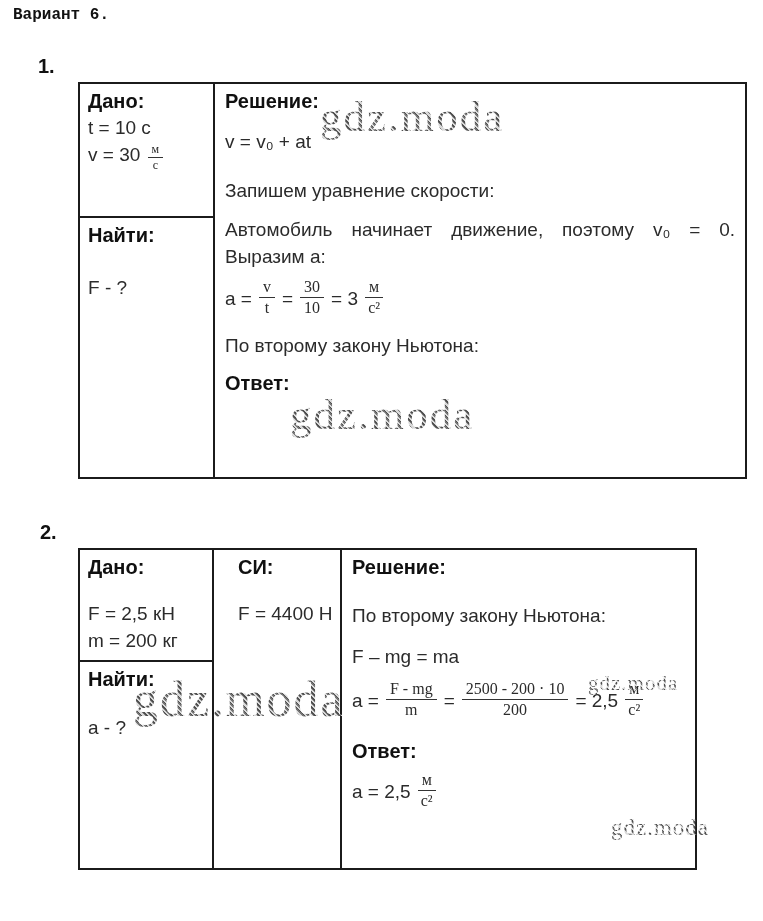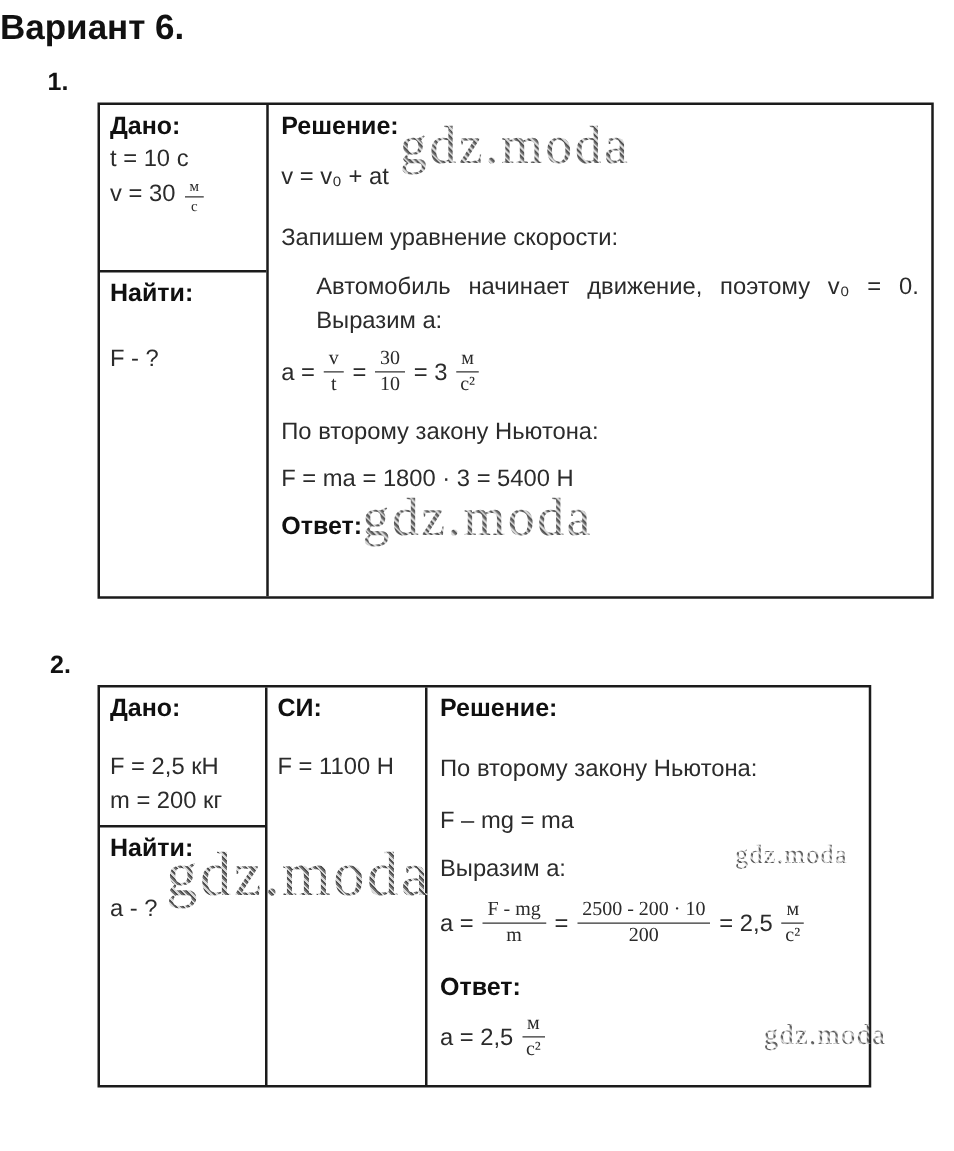--- a/index.html
+++ b/index.html
@@ -3,50 +3,50 @@
 <meta charset="utf-8">
 <style>
   * { margin: 0; padding: 0; box-sizing: border-box; }
   html, body { width: 763px; height: 921px; background: #ffffff; overflow: hidden; }
   body {
     position: relative;
     font-family: "Liberation Sans", "DejaVu Sans", sans-serif;
     color: #262626;
   }
   .page-title {
-    position: absolute; left: 0; top: 6px;
-    font-size: 28px; font-weight: bold; color: #111;
+    position: absolute; left: 13px; top: 6px;
+    font-size: 16px; font-weight: bold; color: #111; font-family: Liberation Mono, monospace;
   }
   .prob-num { position: absolute; font-size: 20px; font-weight: bold; color: #111; }
   #num1 { left: 38px; top: 55px; }
   #num2 { left: 40px; top: 521px; }
 
   .tbl { position: absolute; border: 2px solid #1b1b1b; display: flex; background: #fff; }
   #t1 { left: 78px; top: 82px; width: 669px; height: 397px; }
   #t2 { left: 78px; top: 548px; width: 619px; height: 322px; }
 
   .colL { display: flex; flex-direction: column; border-right: 2px solid #1b1b1b; }
   #t1 .colL { width: 135px; }
   #t2 .colL { width: 134px; }
-  #t2 .colSI { width: 128px; border-right: 2px solid #1b1b1b; padding: 4px 8px; }
+  #t2 .colSI { width: 128px; border-right: 2px solid #1b1b1b; padding: 4px 24px; }
   .colR { flex: 1; padding: 4px 10px; overflow: hidden; }
 
   .cell-given { border-bottom: 2px solid #1b1b1b; padding: 4px 8px; }
   #t1 .cell-given { height: 134px; }
   #t2 .cell-given { height: 112px; }
   .cell-find { flex: 1; padding: 4px 8px; }
 
   .hlabel { font-size: 20px; font-weight: bold; color: #101010; line-height: 26px; }
   .line  { font-size: 19px; color: #2b2b2b; line-height: 27px; white-space: nowrap; }
   .gap20 { margin-top: 20px; }
   .gap22 { margin-top: 22px; }
   .gap26 { margin-top: 26px; }
 
   .sol .p  { font-size: 19px; color: #2b2b2b; line-height: 27px; }
-  .sol .just { text-align: justify; margin-left: 28px; }
+  .sol .just { text-align: justify; }
 
   .frac {
     display: inline-block; vertical-align: middle; text-align: center;
     font-family: "Liberation Serif", "DejaVu Serif", serif;
     line-height: 1.12; margin: 0 2px; position: relative; top: -2px;
   }
   .frac .num { display: block; border-bottom: 1.5px solid #333; padding: 0 4px 1px; }
   .frac .den { display: block; padding-top: 1px; }
   .frac-sm { font-size: 12px; top: 2px; }
   .frac-md { font-size: 16px; }
@@ -105,48 +105,46 @@
           <span class="num">30</span>
           <span class="den">10</span>
         </span>
       <span>= 3</span>
       <span class="frac frac-md">
           <span class="num">м</span>
           <span class="den">с²</span>
         </span>
     </div>
     <div class="p" style="margin-top:8px">По второму закону Ньютона:</div>
-    <div class="p" style="margin-top:11px">F = ma = 1800 · 3 = 5400 Н</div>
     <div class="hlabel" style="margin-top:11px">Ответ:</div>
   </div>
 </div>
 
 <div class="prob-num" id="num2">2.</div>
 
 <div class="tbl" id="t2">
   <div class="colL">
     <div class="cell-given">
       <div class="hlabel">Дано:</div>
       <div class="line gap20">F = 2,5 кН</div>
       <div class="line">m = 200 кг</div>
     </div>
     <div class="cell-find">
       <div class="hlabel">Найти:</div>
       <div class="line gap22">a - ?</div>
     </div>
   </div>
   <div class="colSI">
     <div class="hlabel">СИ:</div>
-    <div class="line gap20">F = 1100 Н</div>
+    <div class="line gap20">F = 4400 Н</div>
   </div>
   <div class="colR sol">
     <div class="hlabel">Решение:</div>
     <div class="p" style="margin-top:22px">По второму закону Ньютона:</div>
     <div class="p" style="margin-top:14px">F – mg = ma</div>
-    <div class="p" style="margin-top:12px">Выразим a:</div>
     <div class="formula" style="margin-top:6px">
       <span>a =</span>
       <span class="frac frac-md">
           <span class="num">F - mg</span>
           <span class="den">m</span>
         </span>
       <span>=</span>
       <span class="frac frac-md">
           <span class="num">2500 - 200 · 10</span>
           <span class="den">200</span>

